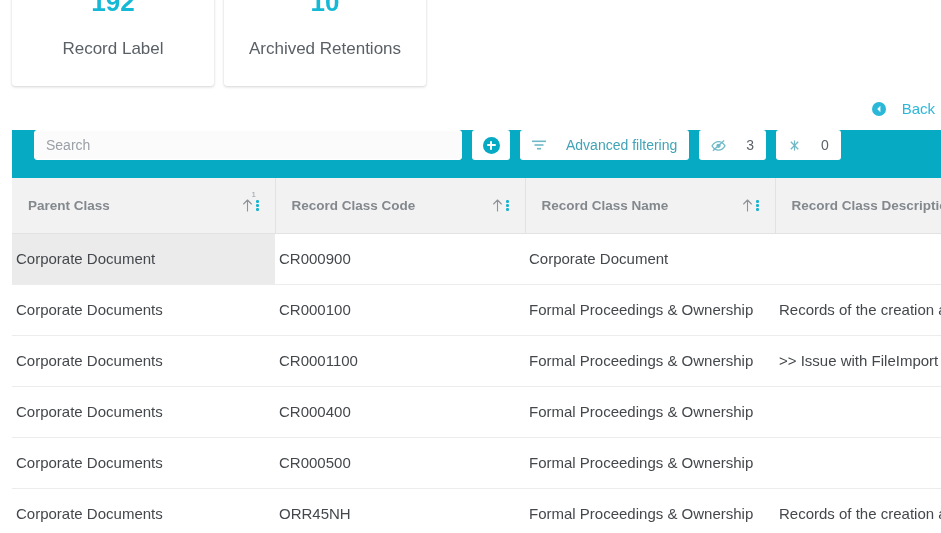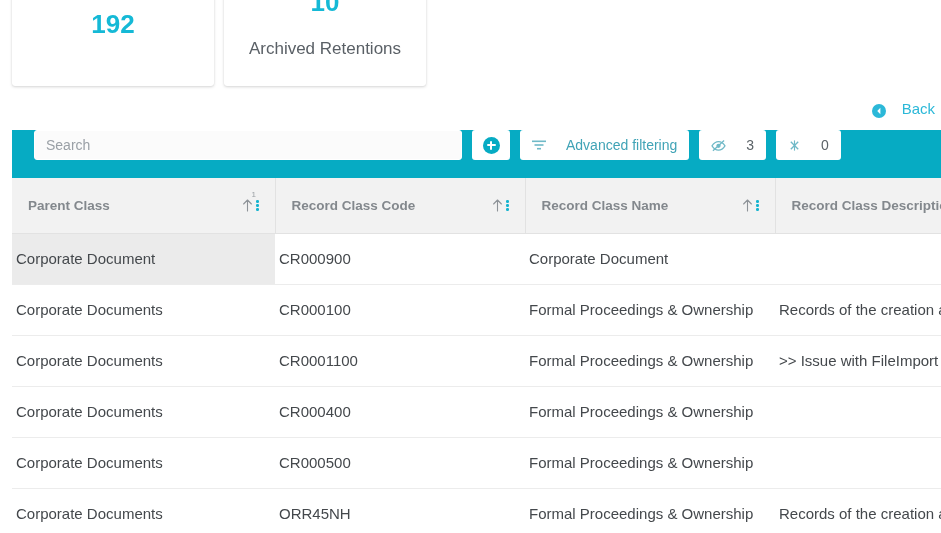--- a/index.html
+++ b/index.html
@@ -57,21 +57,21 @@
     line-height: 22px;
     white-space: nowrap;
   }
 
   
   .back-row {
     position: absolute;
     right: 6px;
     top: 100px;
     display: flex;
-    align-items: flex-end;
+    align-items: center;
     gap: 16px;
     cursor: pointer;
   }
 
   .back-icon {
     width: 14px;
     height: 14px;
     display: block;
   }
 
@@ -258,20 +258,21 @@
   .col-desc   { width: 417px; }
 </style>
 </head>
 <body>
 
 <div id="app">
 
   <div class="stat-cards">
     <div class="stat-card">
       <div class="stat-value">192</div>
+      <div class="stat-label">Record Label</div>
     </div>
     <div class="stat-card">
       <div class="stat-value">10</div>
       <div class="stat-label">Archived Retentions</div>
     </div>
   </div>
 
   <div class="back-row">
     <svg class="back-icon" viewBox="0 0 16 16">
       <circle cx="8" cy="8" r="8" fill="#2bb8d8"></circle>

